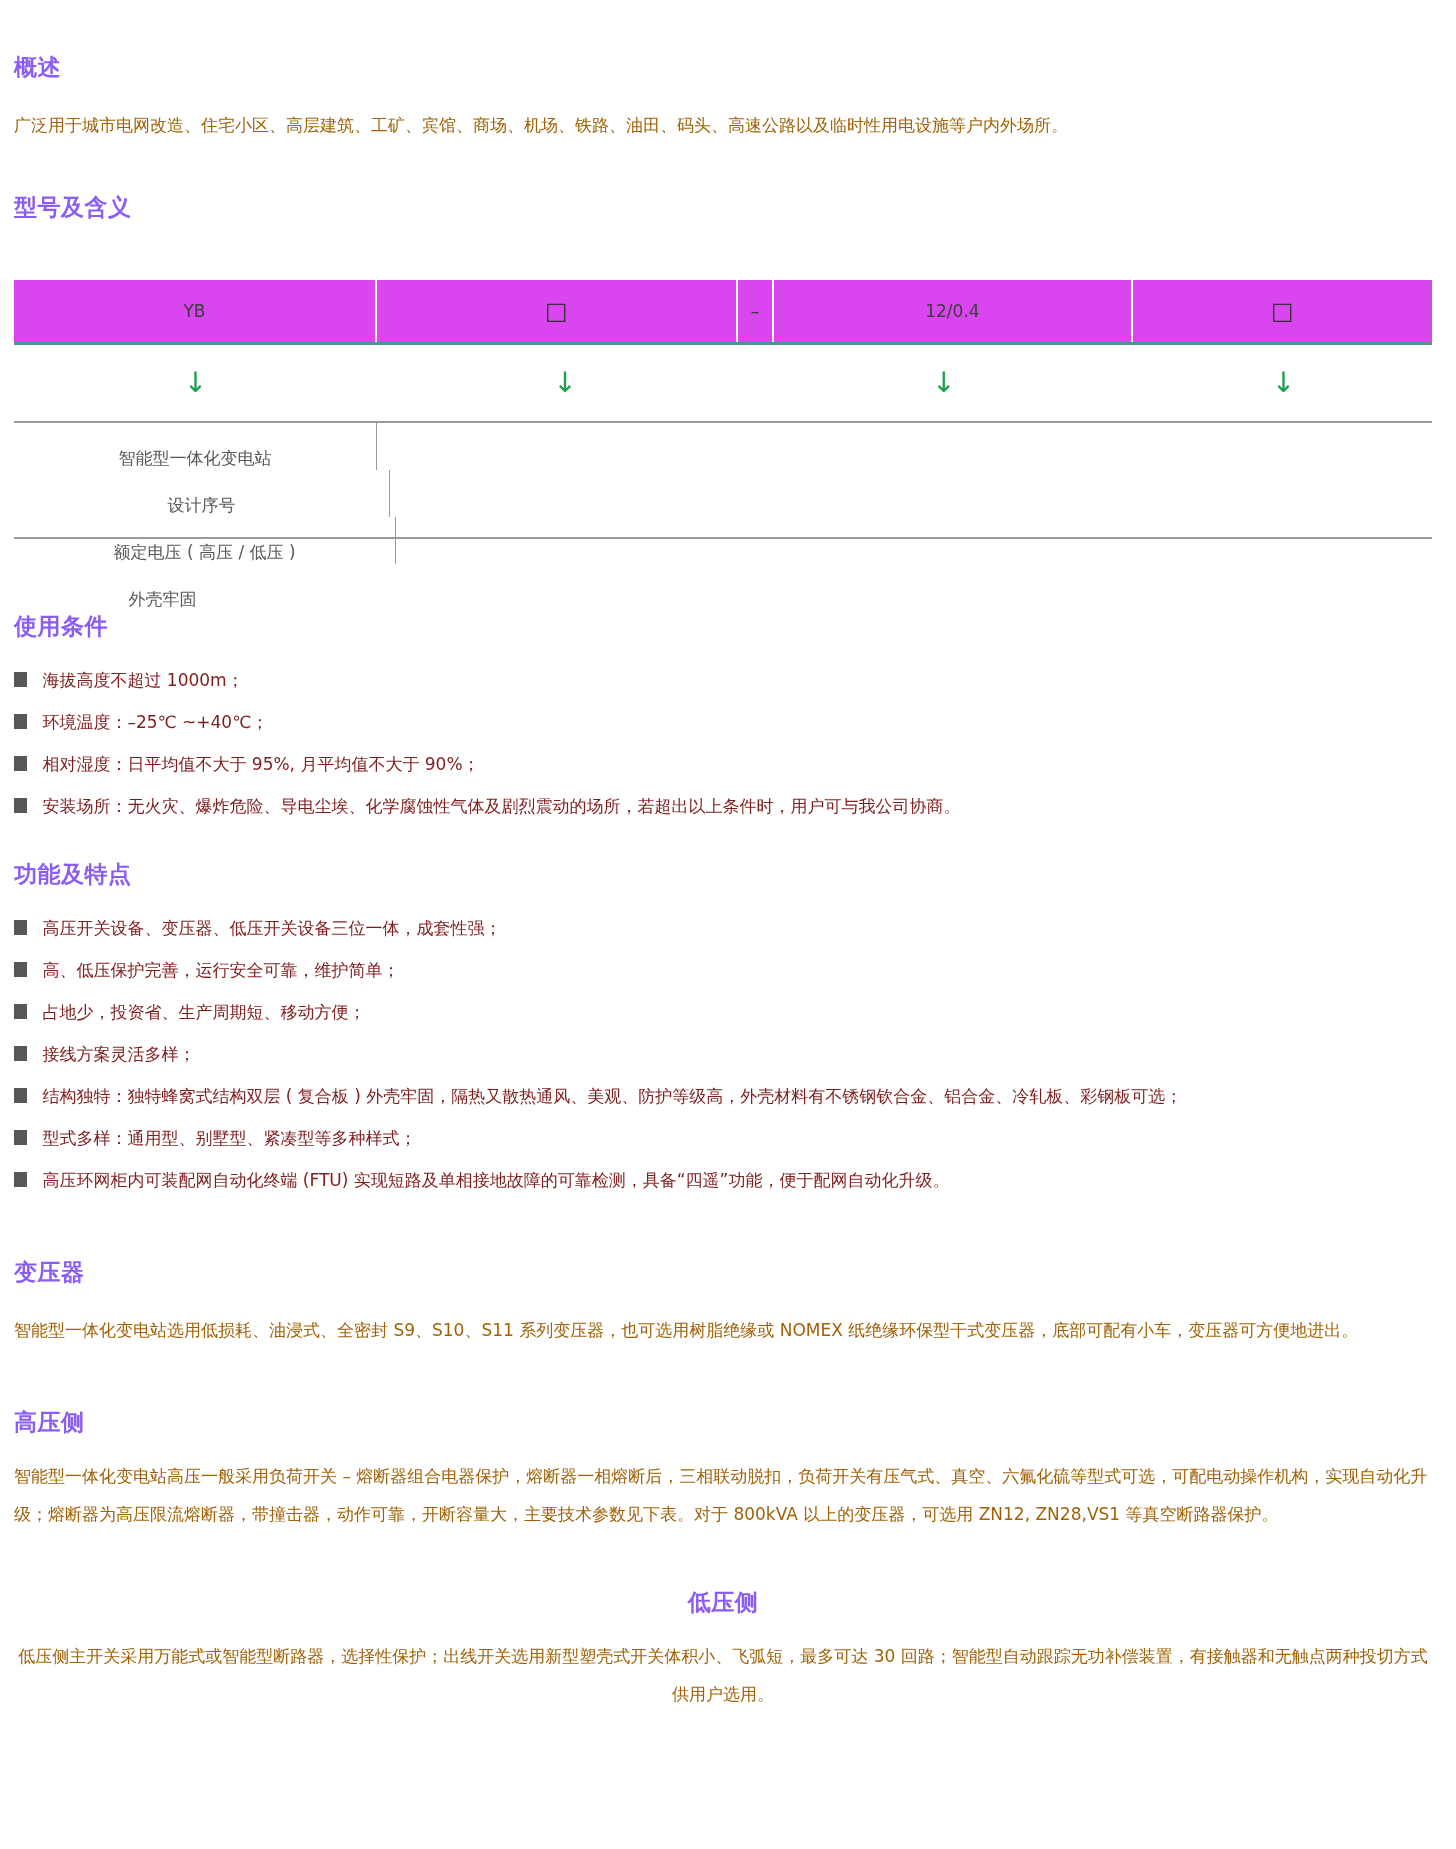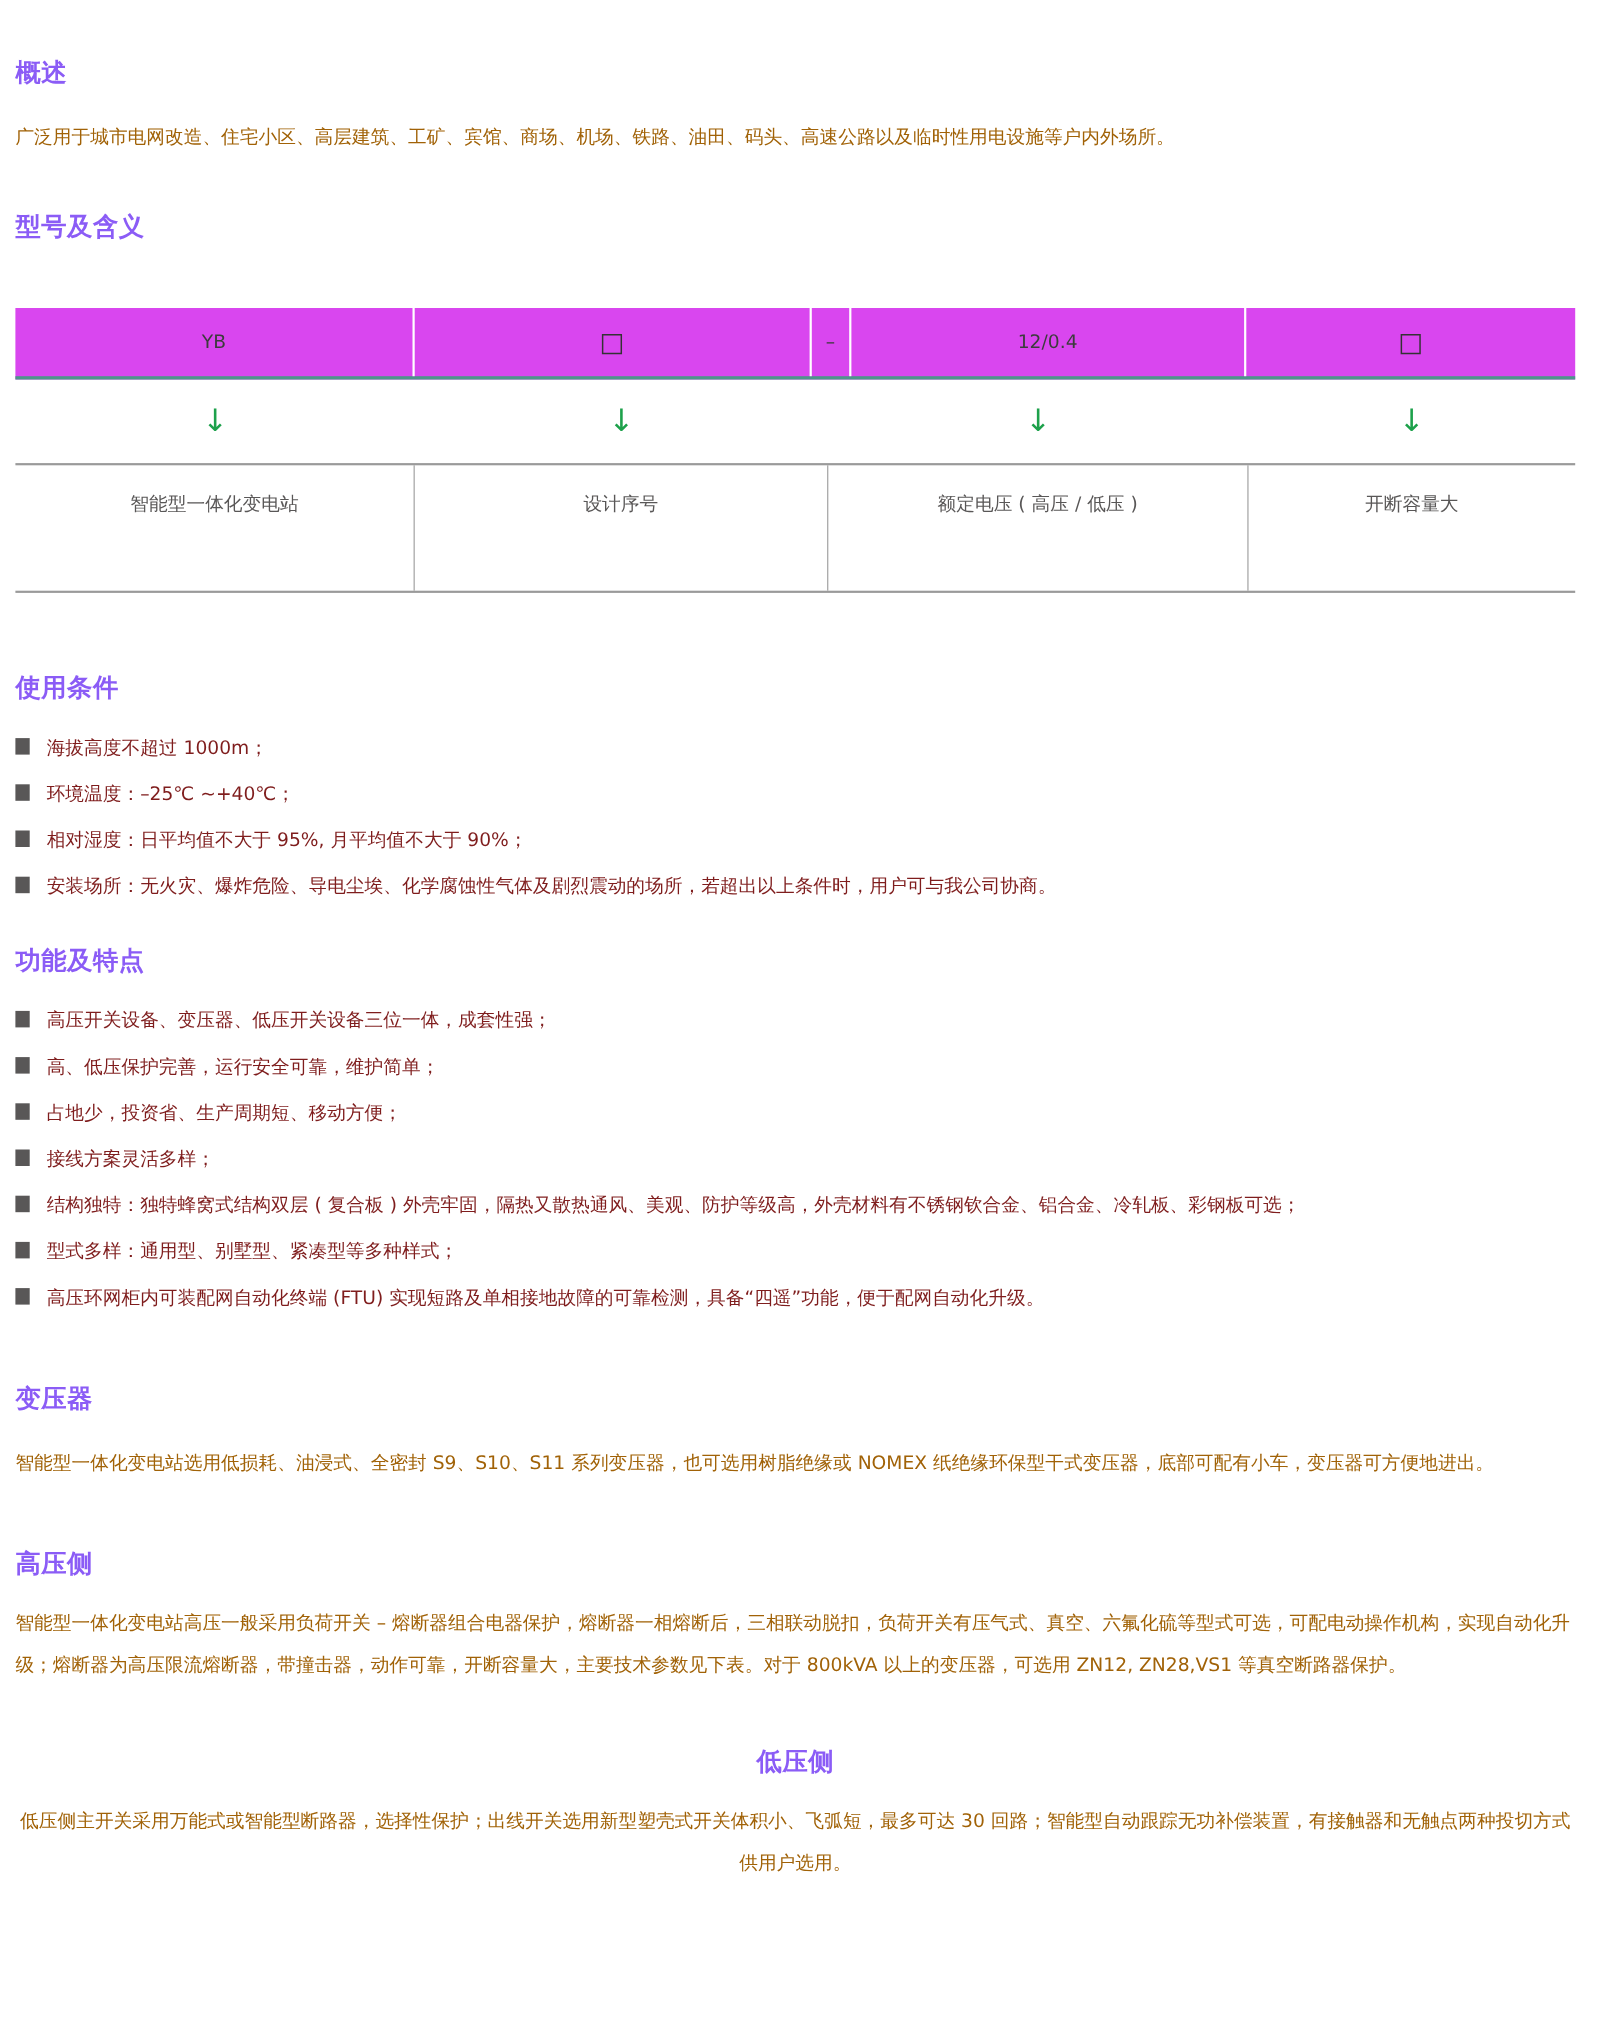--- a/index.html
+++ b/index.html
@@ -59,20 +59,21 @@
   .dw3 { width: 26.95%; }
   .dw4 { width: 20.95%; }
   .arrow { color: #1da14b; font-size: 28px; line-height: 28px; display: inline-block; }
 
   .desc-row {
     display: flex;
     border-top: 2px solid #9a9a9a;
     border-bottom: 2px solid #9a9a9a;
     height: 118px;
     box-sizing: border-box;
+    flex-direction: column;
   }
   .desc-cell {
     color: #595757;
     font-size: 17px;
     text-align: center;
     padding-top: 24px;
     border-right: 1px solid #9a9a9a;
     box-sizing: border-box;
   }
   .desc-cell:last-child { border-right: none; }
@@ -137,21 +138,21 @@
       </div>
       <div class="arrow-cell dw4">
         <span class="arrow">↓</span>
       </div>
     </div>
 
     <div class="desc-row">
       <div class="desc-cell dw1">智能型一体化变电站</div>
       <div class="desc-cell dw2">设计序号</div>
       <div class="desc-cell dw3">额定电压 ( 高压 / 低压 )</div>
-      <div class="desc-cell dw4">开断容量大</div>
+      <div class="desc-cell dw4">外壳牢固</div>
     </div>
   </section>
 
   <section class="sec-conditions">
     <h2 class="sec-title">使用条件</h2>
     <ul class="bullets">
       <li>
         <span class="bullet"></span>
         <span>海拔高度不超过 1000m；</span>
       </li>

